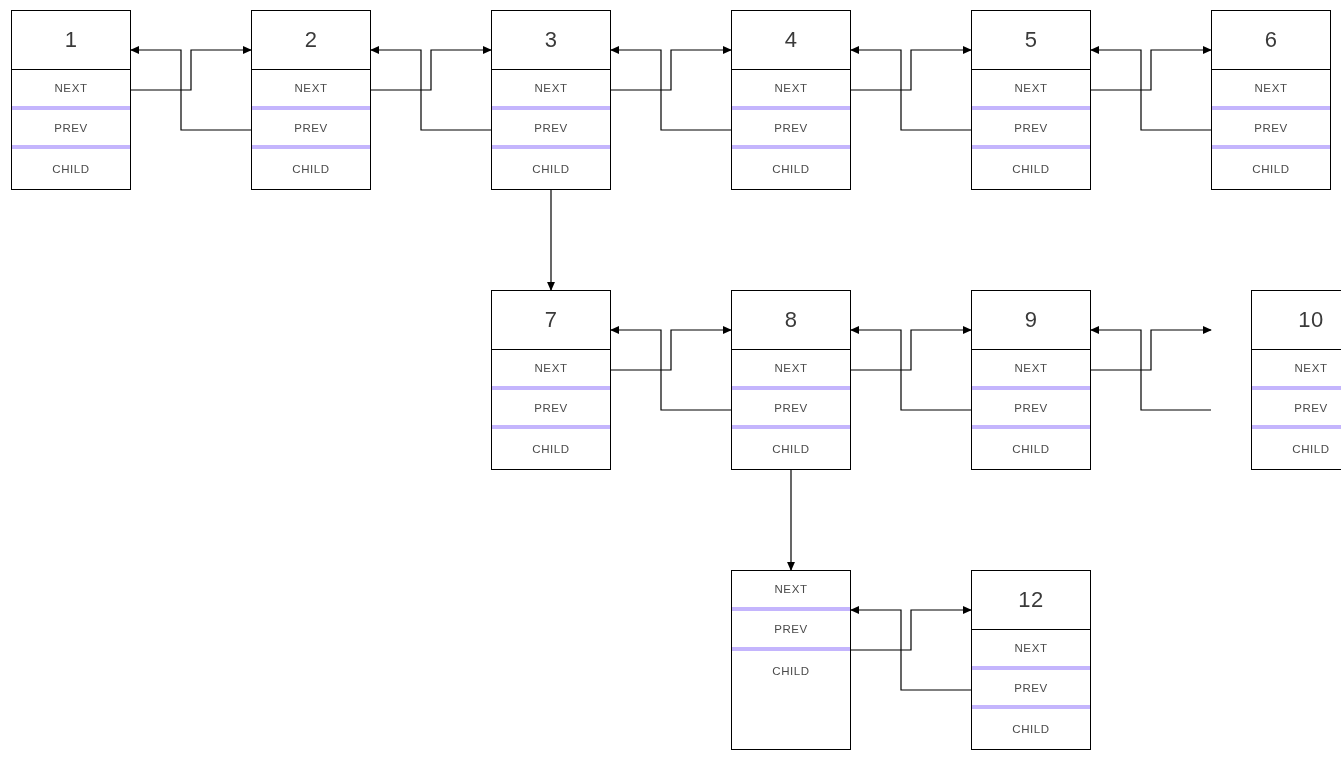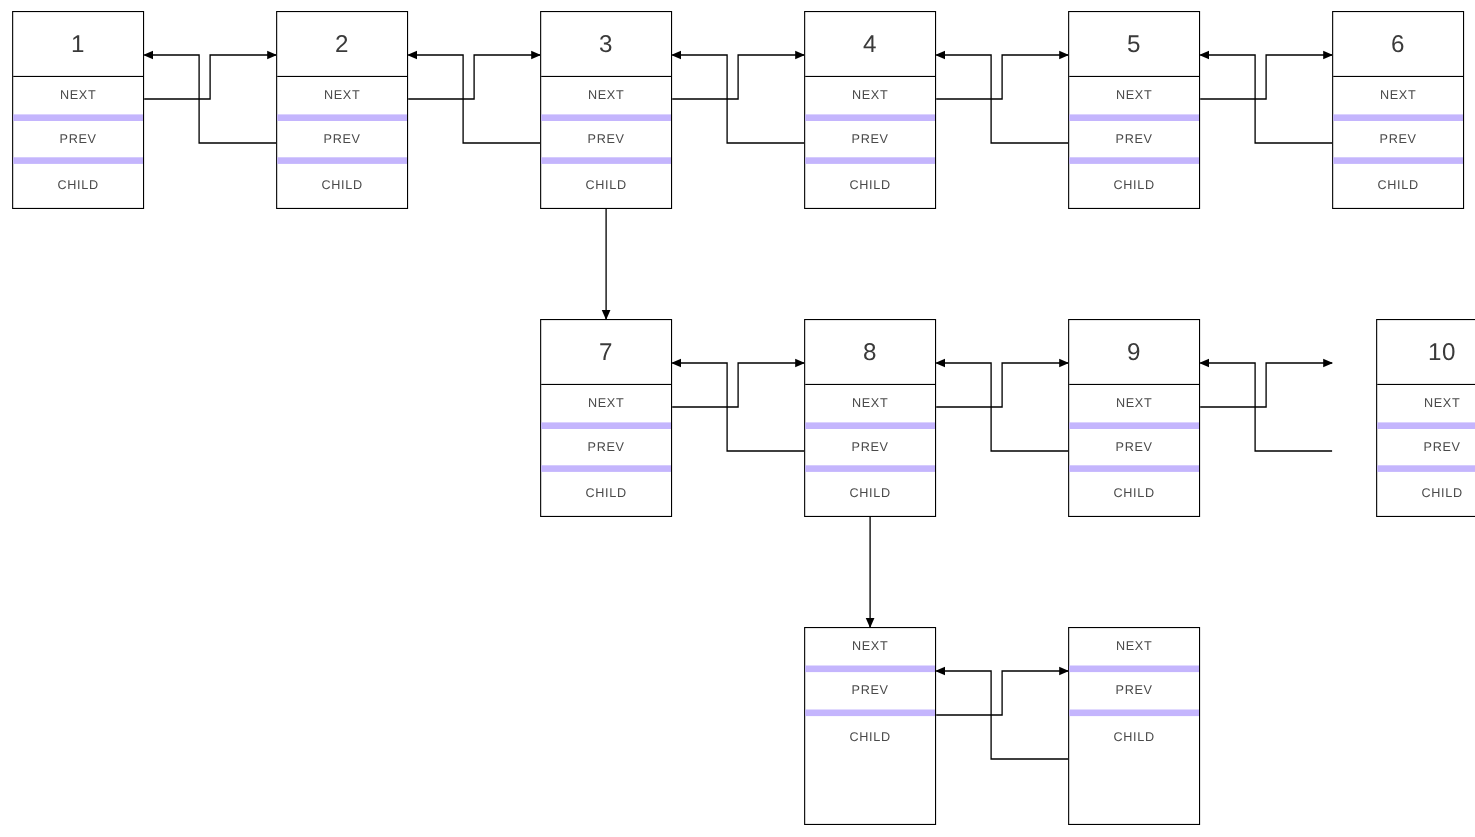--- a/index.html
+++ b/index.html
@@ -32,21 +32,21 @@
     letter-spacing:0.5px;
   }
   .node-field{
     height:40px;
     box-sizing:border-box;
     display:flex;align-items:center;justify-content:center;
     font-size:11.5px;
     color:#4a4a4a;
     letter-spacing:0.6px;
   }
-  .node-field.sep{border-bottom:6px solid #c4b5fd;}
+  .node-field.sep{border-bottom:4px solid #c4b5fd;}
 </style>
 </head>
 <body>
 
 <div id="canvas">
   <svg id="edge-layer" viewBox="0 0 1341 761" width="1341" height="761" xmlns="http://www.w3.org/2000/svg">
     <defs>
       <marker id="arrow" viewBox="0 0 10 10" refX="9" refY="5" markerWidth="9" markerHeight="9" orient="auto-start-reverse" markerUnits="userSpaceOnUse">
         <path d="M 0 0.6 L 10 5 L 0 9.4 z" fill="#000000"></path>
       </marker>
@@ -133,17 +133,18 @@
       <div class="node-field sep">NEXT</div>
       <div class="node-field sep">PREV</div>
       <div class="node-field ">CHILD</div>
     </div>
     <div class="node" style="left: 731px; top: 570px;">
       <div class="node-field sep">NEXT</div>
       <div class="node-field sep">PREV</div>
       <div class="node-field ">CHILD</div>
     </div>
     <div class="node" style="left: 971px; top: 570px;">
+      <div class="node-header">12</div>
       <div class="node-field sep">NEXT</div>
       <div class="node-field sep">PREV</div>
       <div class="node-field ">CHILD</div>
     </div>
   </div>
 
 </body></html>

